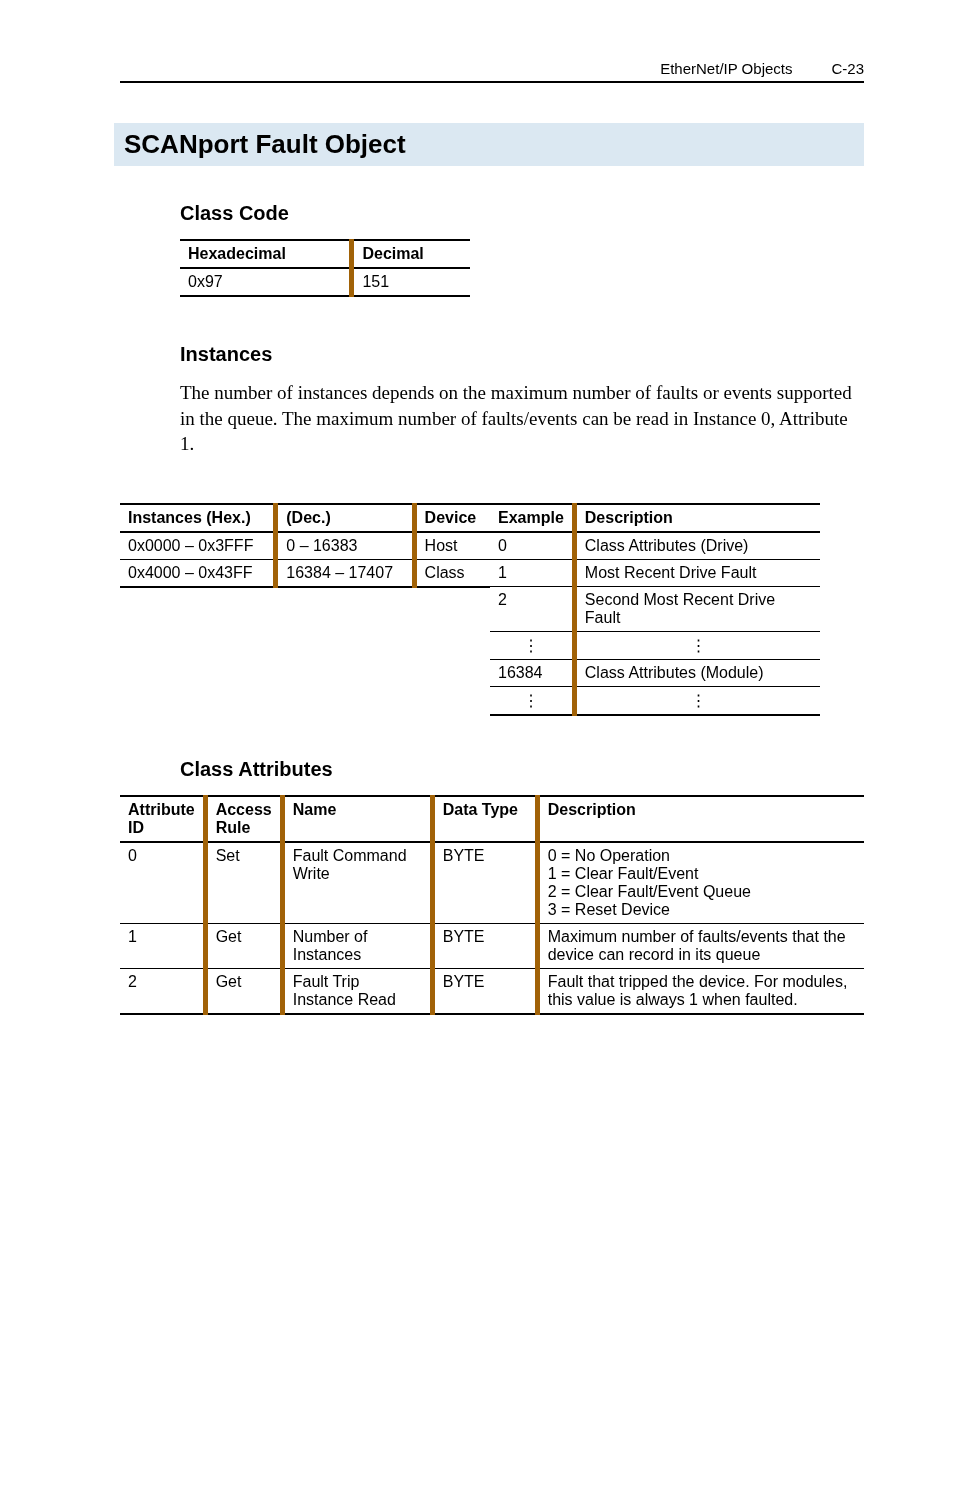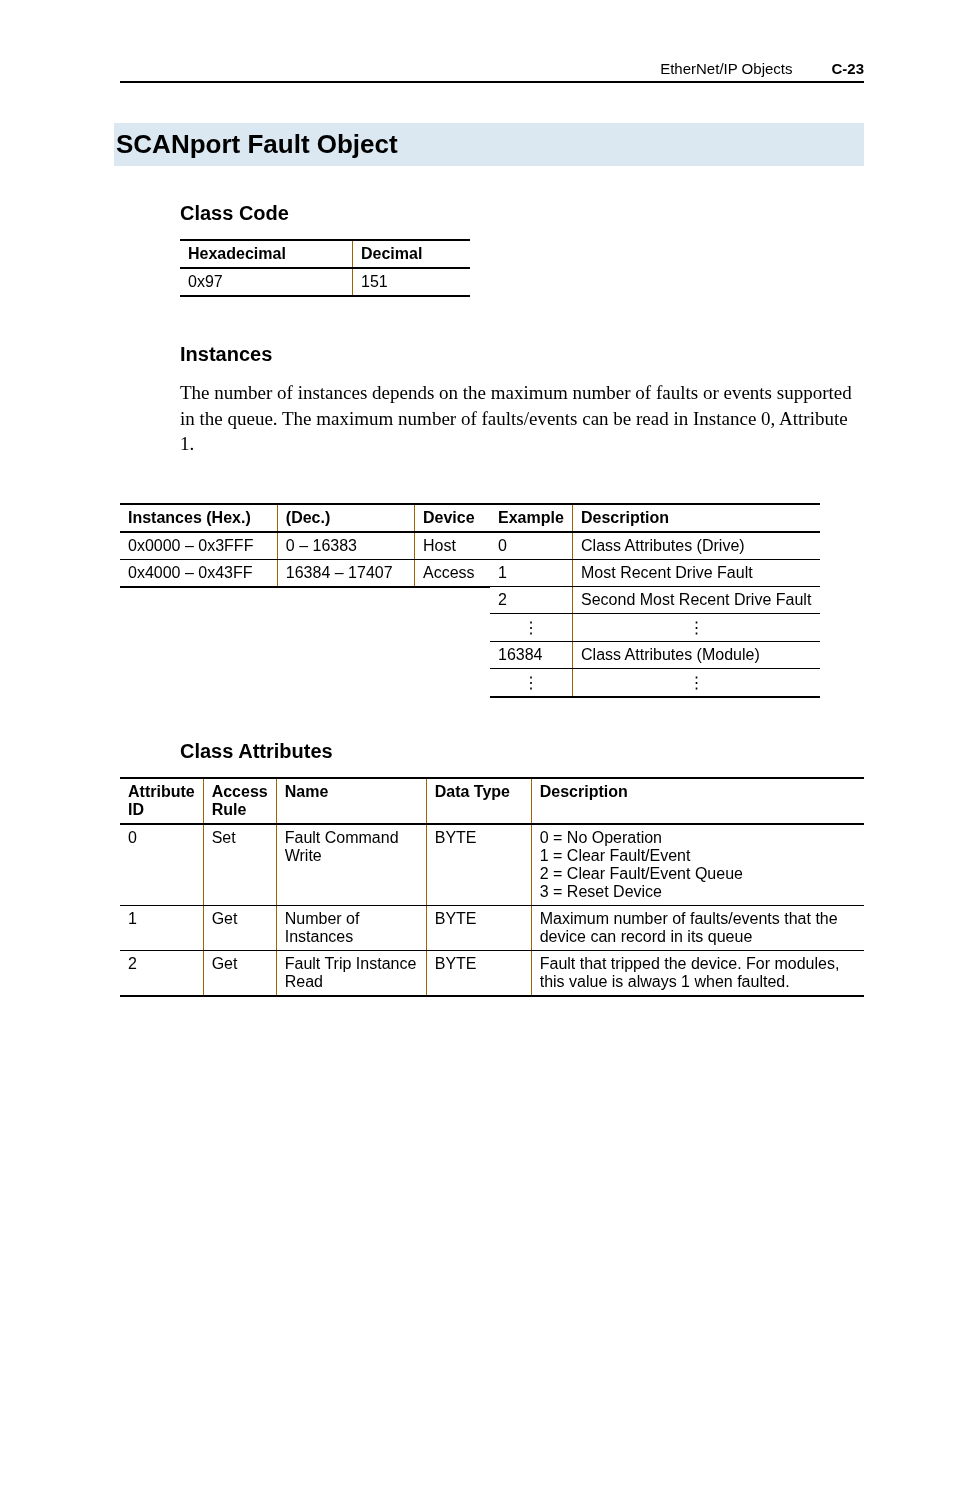--- a/index.html
+++ b/index.html
@@ -16,24 +16,24 @@
     display: flex;
     justify-content: flex-end;
     align-items: baseline;
     border-bottom: 2px solid #000;
     padding-bottom: 4px;
     margin-bottom: 40px;
     font-family: Arial, Helvetica, sans-serif;
     font-size: 15px;
     gap: 15px;
   }
-  .header-line .page-label { margin-left: 24px; font-weight: bold; }
+  .header-line .page-label { margin-left: 24px; font-weight: normal; }
   .h1-bar {
     background: #dbe8f2;
-    padding: 6px 2px;
+    padding: 6px 10px;
     font-family: Arial, Helvetica, sans-serif;
     font-weight: bold;
     font-size: 26px;
     margin-bottom: 36px;
     margin-left: -6px;
   }
   .indent { margin-left: 60px; }
   h2.sub {
     font-family: Arial, Helvetica, sans-serif;
     font-weight: bold;
@@ -47,21 +47,21 @@
     margin: 14px 0 0 0;
   }
   table.data {
     border-collapse: collapse;
     font-family: Arial, Helvetica, sans-serif;
     font-size: 16px;
   }
   table.data th, table.data td {
     border-top: 1px solid #000;
     border-bottom: 1px solid #000;
-    border-left: 1px solid #a16207;
+    border-left: 5px solid #a16207;
     border-right: none;
     padding: 4px 8px;
     text-align: left;
     vertical-align: top;
   }
   table.data th:first-child, table.data td:first-child { border-left: none; }
   table.data tr.hdr th { border-top: 2px solid #000; border-bottom: 2px solid #000; font-weight: bold; }
   table.data tr:last-child td { border-bottom: 2px solid #000; }
   .two-col { display: flex; align-items: flex-start; }
   .block { margin-bottom: 42px; }
@@ -108,21 +108,21 @@
       <th>Device</th>
     </tr>
     <tr>
       <td>0x0000 – 0x3FFF</td>
       <td>0 – 16383</td>
       <td>Host</td>
     </tr>
     <tr>
       <td>0x4000 – 0x43FF</td>
       <td>16384 – 17407</td>
-      <td>Access</td>
+      <td>Class</td>
     </tr>
   </tbody>
     </table>
 
   <table class="data" style="width:330px">
     <tbody>
         <tr class="hdr">
       <th>Example</th>
       <th>Description</th>
     </tr>

